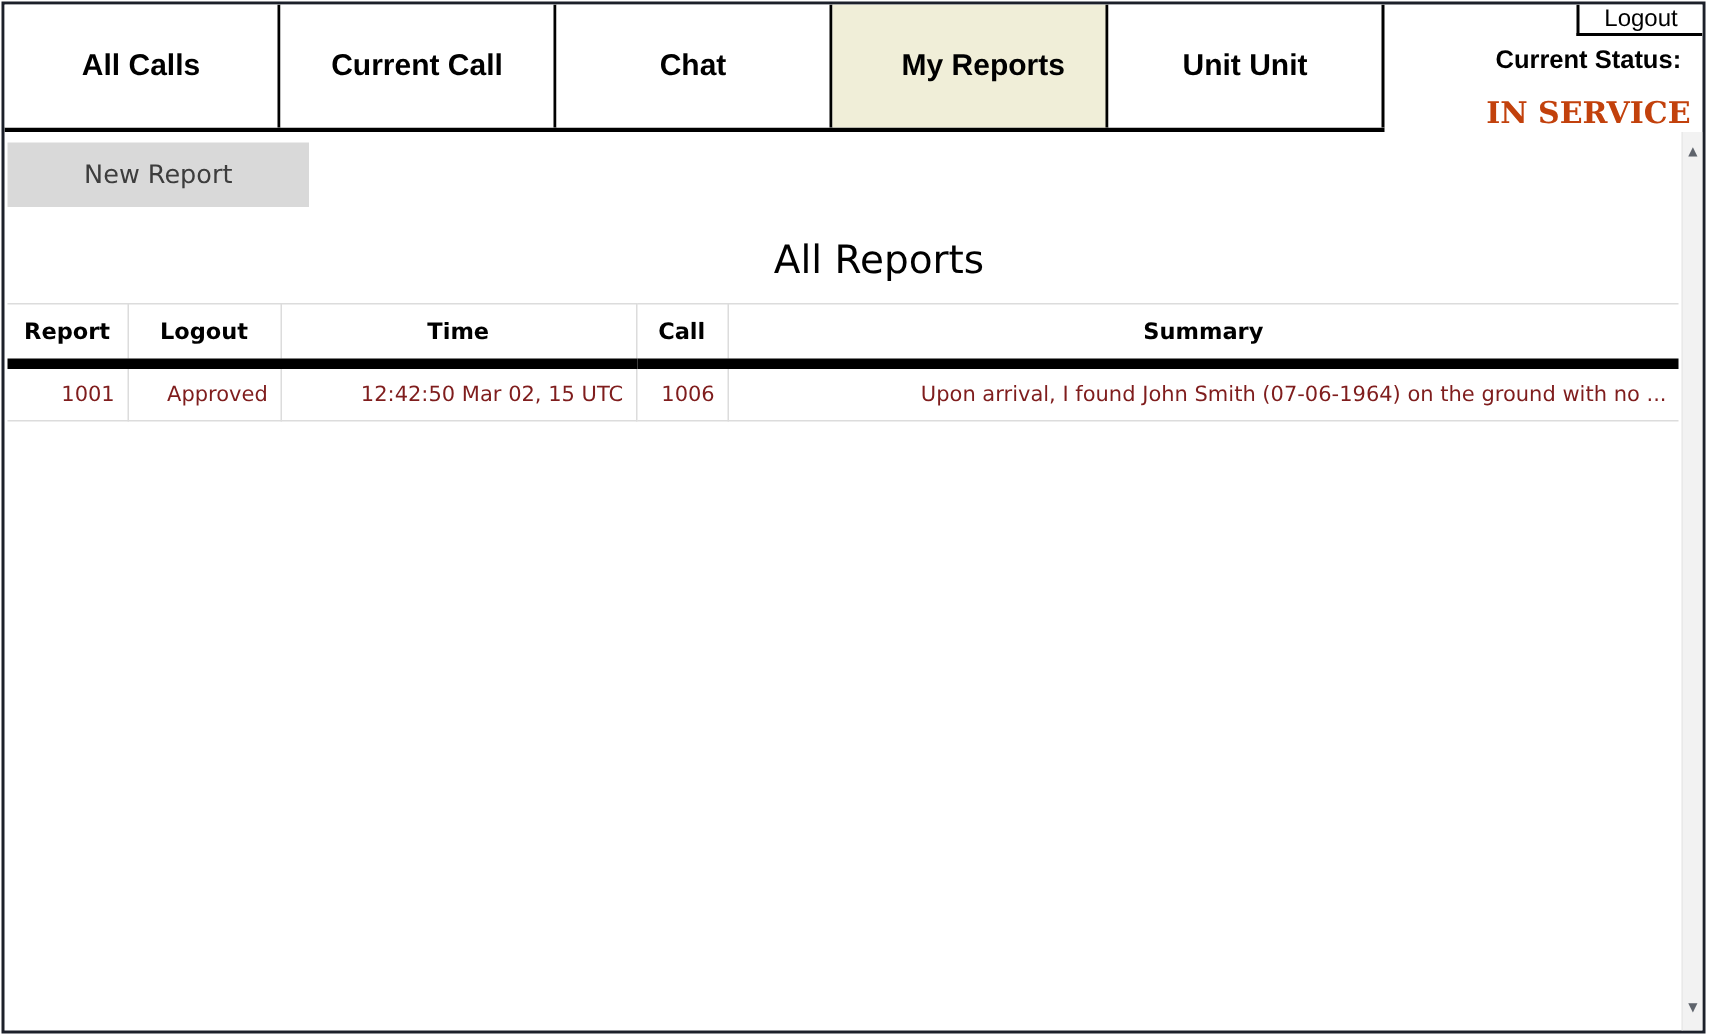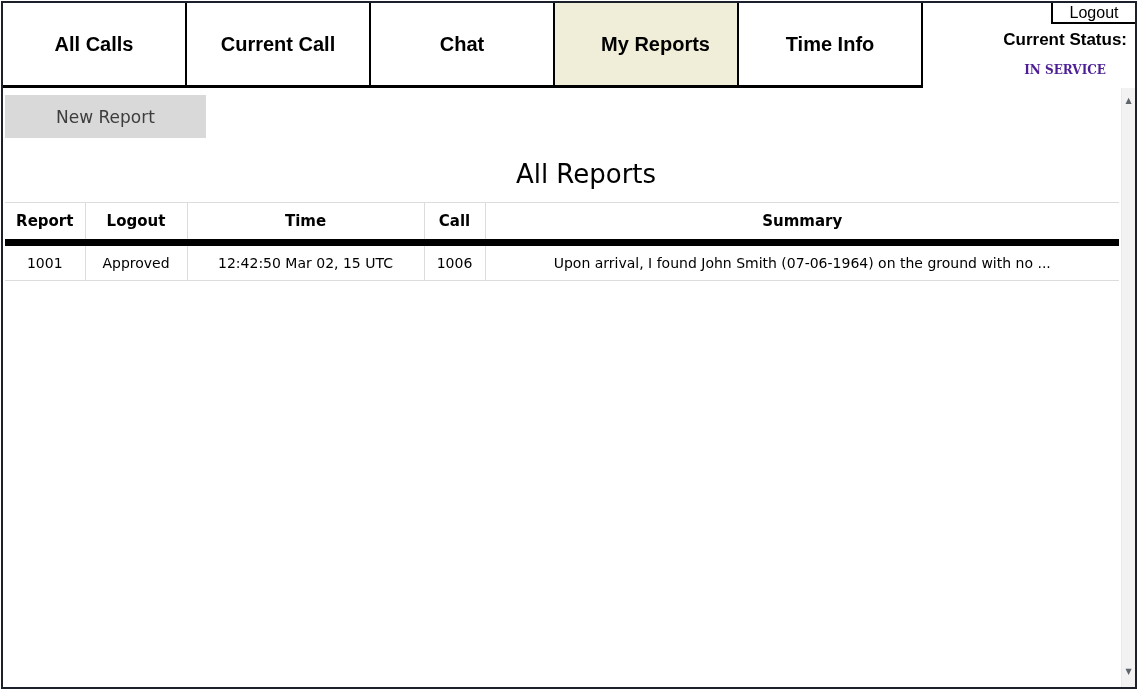--- a/index.html
+++ b/index.html
@@ -36,21 +36,21 @@
     font-size:16px; color:#000; cursor:pointer;
   }
   .status-block {
     margin:27px 8px 8px auto;
     width:fit-content; text-align:center;
   }
   .status-label { font-size:17px; font-weight:bold; color:#000; }
   .status-value {
     margin-top:13px;
     font-family:"DejaVu Serif", serif;
-    font-size:12px; font-weight:bold; color:#4c1d95;
+    font-size:20px; font-weight:bold; color:#c2410c;
   }
 
   
   .main { position:relative; font-family:"DejaVu Sans", sans-serif; }
   .new-report-btn {
     margin:7px 0 0 2px;
     width:201px; height:43px;
     background:#d9d9d9; color:#3d3d3d;
     font-size:17px;
     display:flex; align-items:center; justify-content:center;
@@ -70,22 +70,22 @@
     table-layout:fixed;
   }
   .report-table th {
     font-size:15px; font-weight:bold; color:#000;
     text-align:center;
     padding:9px 6px;
     border-top:1px solid #dcdcdc;
     border-bottom:7px solid #000000;
   }
   .report-table td {
-    font-size:14px; color:#000000;
-    text-align:center;
+    font-size:14px; color:#7f1d1d;
+    text-align:right;
     padding:9px 8px;
     border-bottom:1px solid #dcdcdc;
     white-space:nowrap; overflow:hidden;
   }
   .report-table th:not(:last-child),
   .report-table td:not(:last-child) { border-right:1px solid #dcdcdc; }
 
   
   .scrollbar {
     position:absolute; top:85px; right:0; bottom:0;
@@ -105,21 +105,21 @@
 <body>
 
 <div class="page">
 
   <div class="header">
     <div class="tabs-wrap">
       <div class="tab">All Calls</div>
       <div class="tab">Current Call</div>
       <div class="tab">Chat</div>
       <div class="tab active">My Reports</div>
-      <div class="tab">Time Info</div>
+      <div class="tab">Unit Unit</div>
     </div>
     <div class="status-area">
       <div class="logout-btn">Logout</div>
       <div class="status-block">
         <div class="status-label">Current Status:</div>
         <div class="status-value">IN SERVICE</div>
       </div>
     </div>
   </div>
 

